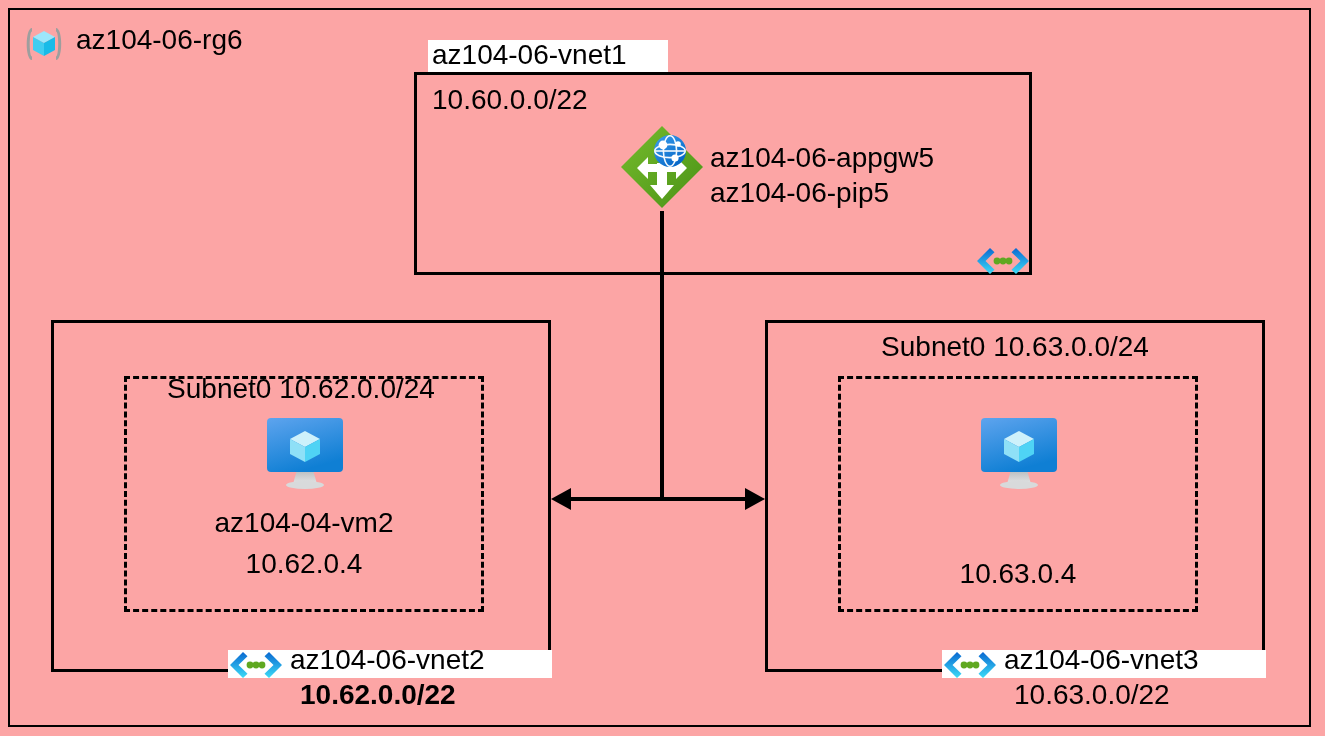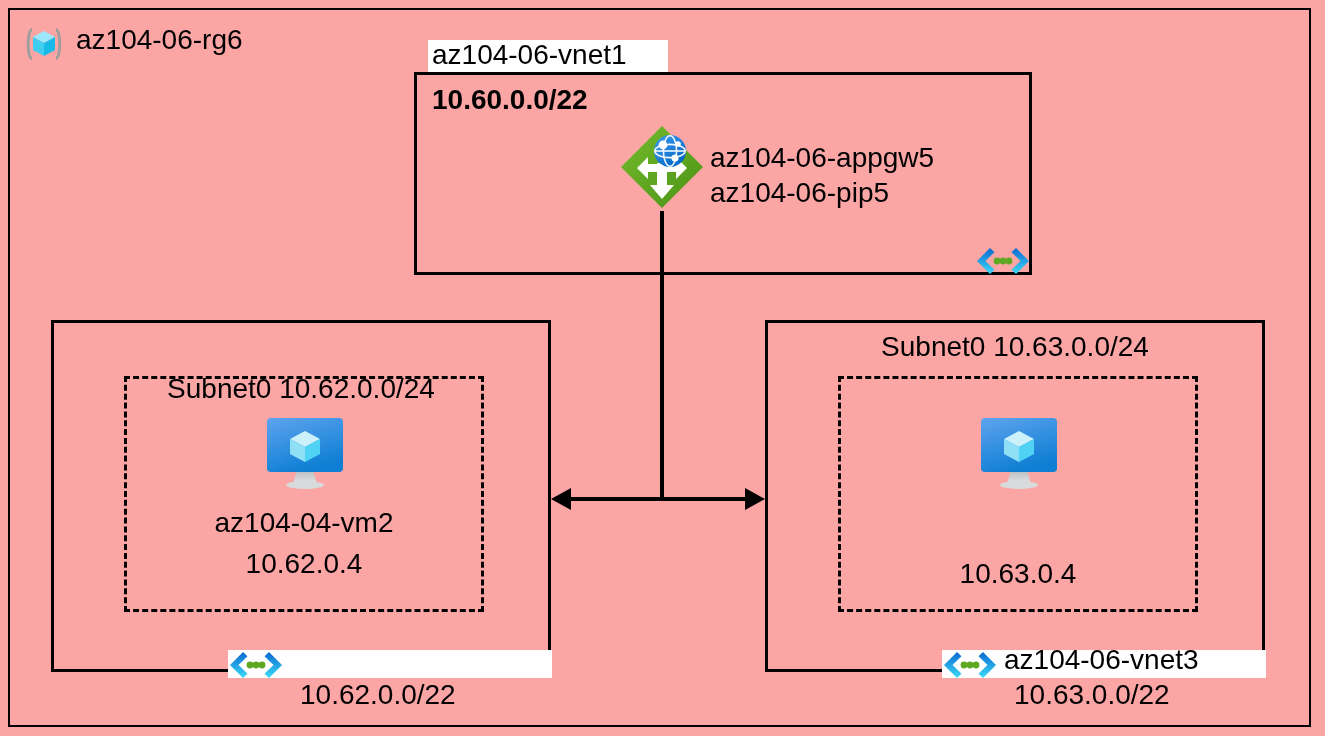--- a/index.html
+++ b/index.html
@@ -110,21 +110,21 @@
       <path d="M33 15 L33 28 L22 34 L22 21 Z" fill="#18bbe8"></path>
     </svg>
   </div>
   <div class="txt" style="left:76px; top:25px; font-size:28px;">az104-06-rg6</div>
 
   <div class="solid-box" style="left:414px; top:72px; width:618px; height:203px;"></div>
 
   <div class="label-mask" style="left:428px; top:40px; width:240px; height:32px;"></div>
   <div class="txt" style="left:432px; top:40px;">az104-06-vnet1</div>
 
-  <div class="txt" style="left:432px; top:85px;font-weight:bold;">10.60.0.0/22</div>
+  <div class="txt" style="left:432px; top:85px;">10.60.0.0/22</div>
 
   <div class="icon" style="left:618px; top:123px; width:88px; height:88px;">
     <svg width="88" height="88" viewBox="0 0 88 88">
       <defs>
         <linearGradient id="agwGrad" x1="0" y1="0" x2="1" y2="1">
           <stop offset="0%" stop-color="#76bc2d"></stop>
           <stop offset="100%" stop-color="#4a9216"></stop>
         </linearGradient>
         <linearGradient id="globeGrad" x1="0" y1="0" x2="0.8" y2="1">
           <stop offset="0%" stop-color="#3ea0ee"></stop>
@@ -220,21 +220,22 @@
           <stop offset="100%" stop-color="#3ddcf7"></stop>
         </linearGradient>
       </defs>
       <path d="M15 2 L19.5 6.2 L10.5 15 L19.5 23.8 L15 28 L2 15 Z" fill="url(#chevGrad2)"></path>
       <path d="M41 2 L36.5 6.2 L45.5 15 L36.5 23.8 L41 28 L54 15 Z" fill="url(#chevGrad2)"></path>
       <circle cx="22" cy="15" r="3.4" fill="#5fa821"></circle>
       <circle cx="28" cy="15" r="3.4" fill="#5fa821"></circle>
       <circle cx="34" cy="15" r="3.4" fill="#5fa821"></circle>
     </svg>
   </div>
-  <div class="txt" style="left:300px; top:680px;">10.62.0.0/22</div>
+  <div class="txt" style="left:290px; top:645px;">az104-06-vnet2</div>
+  <div class="txt" style="left:300px; top:680px;font-weight:bold;">10.62.0.0/22</div>
 
   <div class="solid-box" style="left:765px; top:320px; width:500px; height:352px;"></div>
 
   <div class="txt center" style="left:765px; top:332px; width:500px;">Subnet0 10.63.0.0/24</div>
 
   <div class="dashed-box" style="left:838px; top:376px; width:360px; height:236px;"></div>
 
   <div class="icon" style="left:971px; top:412px; width:96px; height:80px;">
     <svg width="96" height="80" viewBox="0 0 96 80">
       <defs>

